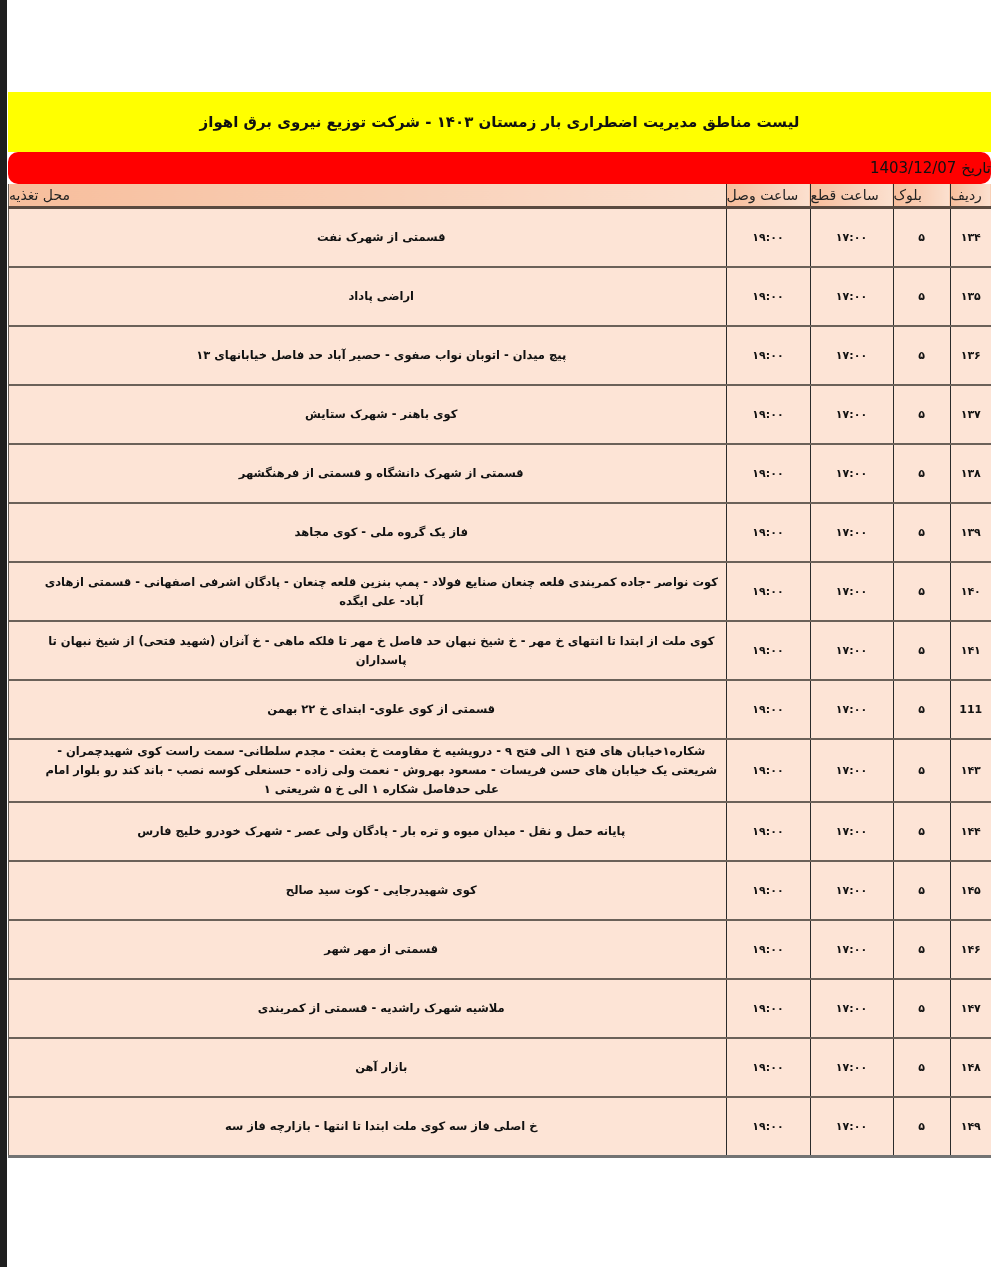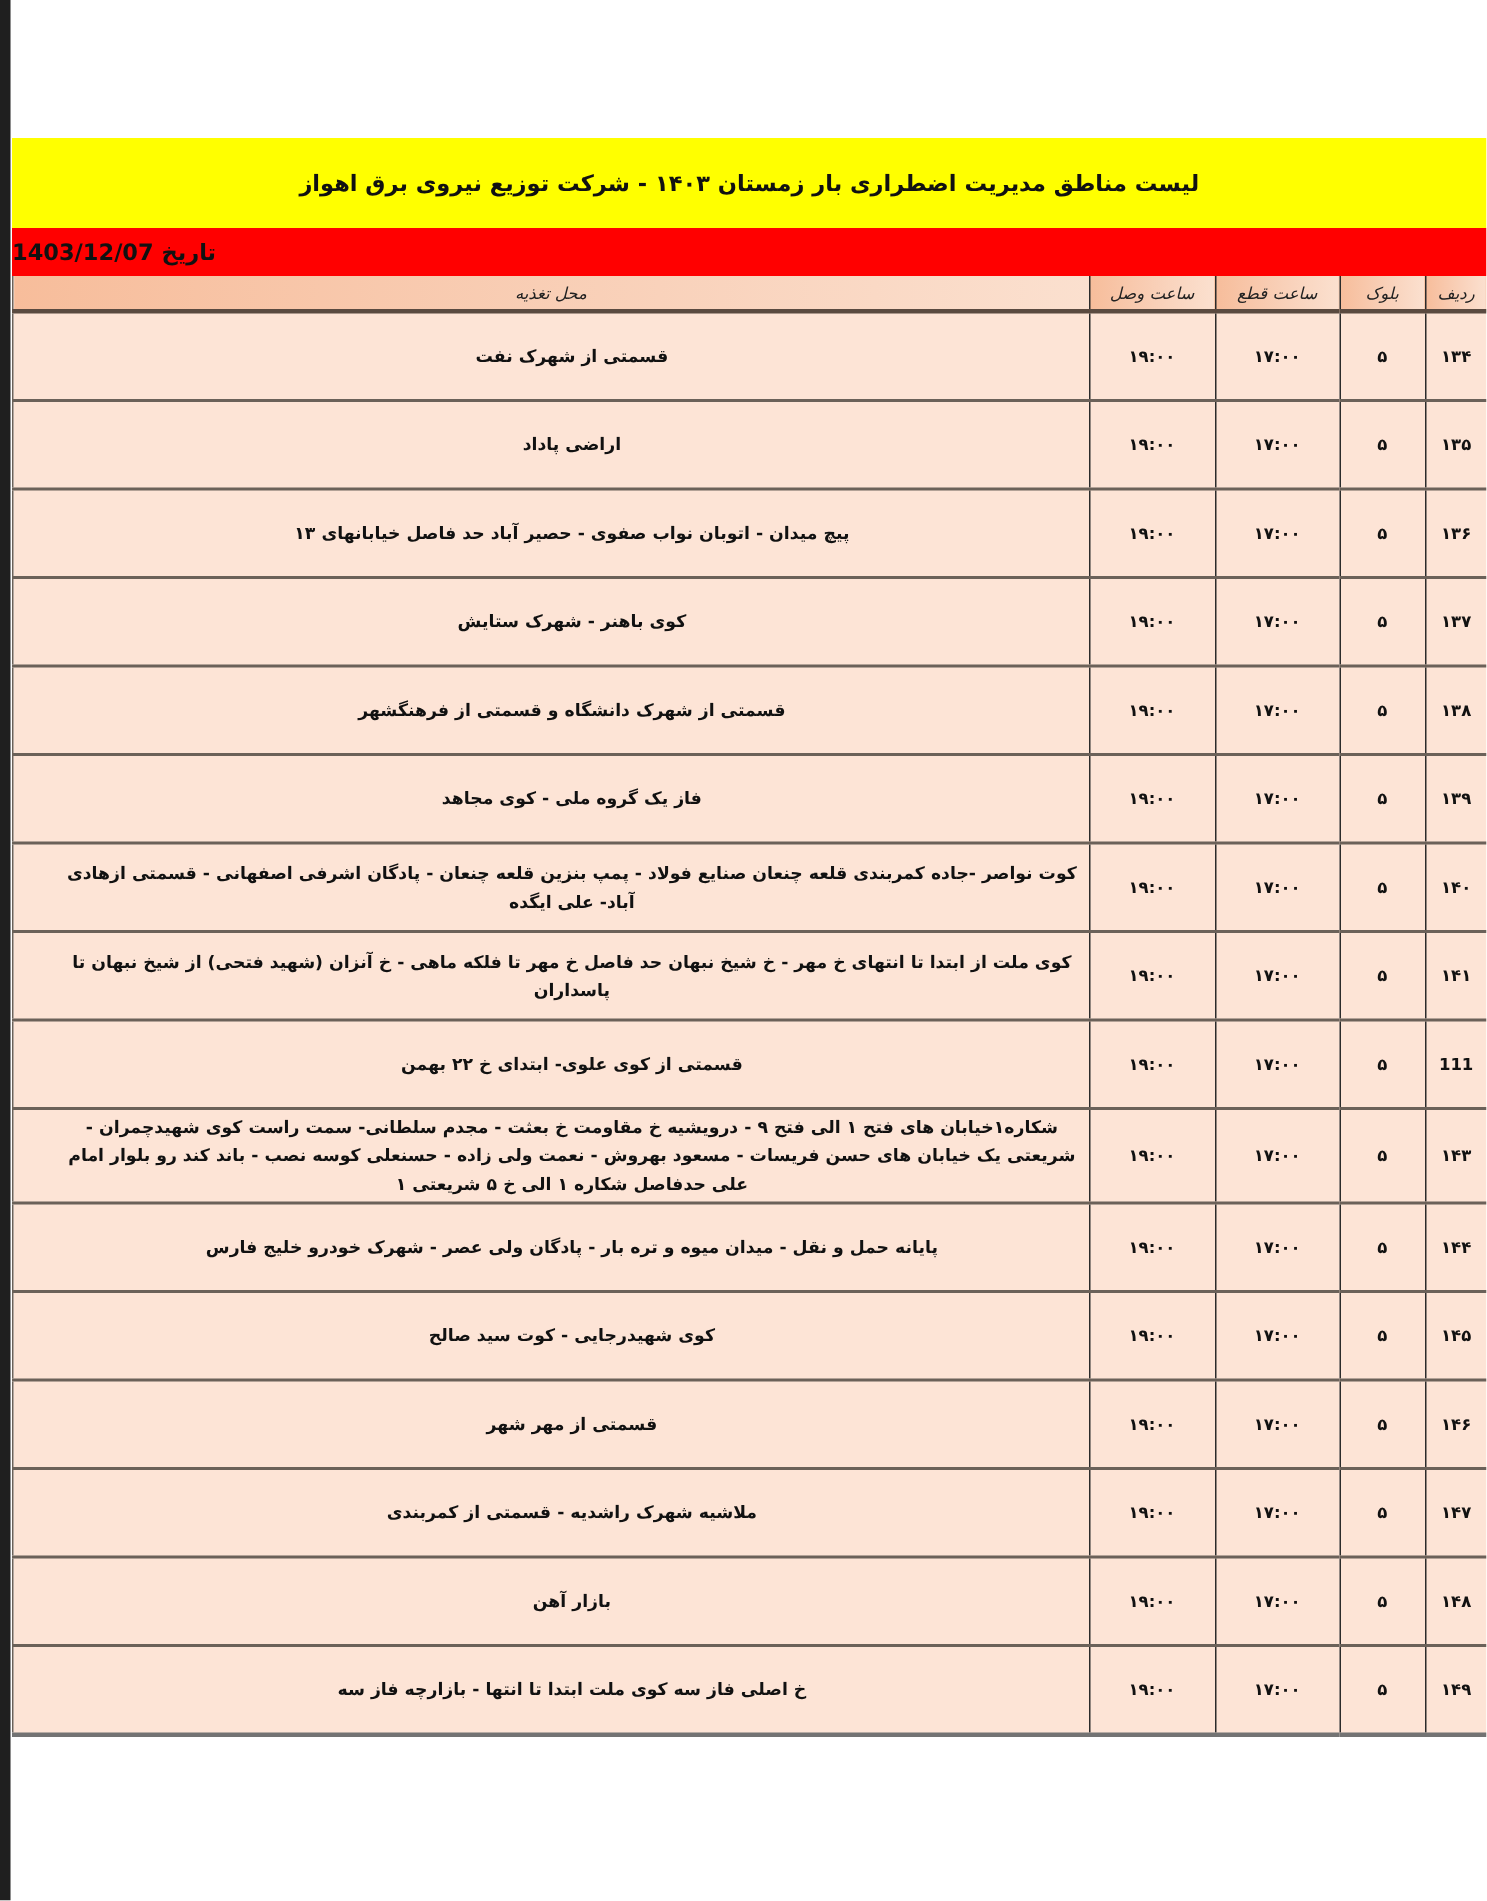--- a/index.html
+++ b/index.html
@@ -7,32 +7,31 @@
       width: 991px; height: 1267px; background: #ffffff; position: relative; overflow: hidden;
       font-family: "DejaVu Sans", sans-serif;
     }
     .left-edge { position: absolute; left: 0; top: 0; width: 7px; height: 1267px; background: #1f1f1f; }
     .doc { position: absolute; left: 8px; top: 92px; width: 983px; }
     .title-bar {
       height: 60px; background: #ffff00; display: flex; align-items: center; justify-content: center;
       direction: rtl; font-weight: bold; font-size: 15px; color: #111;
     }
     .date-bar {
-      height: 32px; background: #ff0000; display: flex; align-items: center; justify-content: flex-end;
-      direction: rtl; font-weight: bold; font-size: 15px; color: #111;
+      height: 32px; background: #ff0000; display: flex; align-items: center; justify-content: flex-start;
+      direction: rtl; font-weight: normal; font-size: 15px; color: #111; border-radius: 10px;
     }
     table.grid {
       width: 983px; border-collapse: collapse; table-layout: fixed; direction: rtl;
     }
     table.grid th {
-      height: 22px; font-size: 11px; font-weight: normal; color: #222;
+      height: 22px; font-size: 14px; font-weight: normal; color: #222;
       background: linear-gradient(to left, #fbe0cf 0%, #f9d2bb 40%, #f7bd9b 100%);
       border-bottom: 3px solid #5a4a40; border-left: 1px solid #2b2b2b; padding: 0;
-      text-align: center;
-      font-style: italic;
+      text-align: left;
     }
     table.grid td {
       background: #fde4d6; text-align: center; color: #111; font-weight: bold;
       border-bottom: 2px solid #6b6159; border-left: 1px solid #2b2b2b; padding: 0 6px;
       font-size: 11px; line-height: 19px;
     }
     table.grid tr.data-row td { height: 57px; }
     table.grid tr.data-row.tall td { height: 61px; margin-top: 40px; }
     table.grid td.col-loc { font-size: 11.5px; padding-left: 34px; }
     table.grid td.col-num { font-size: 11px; }

